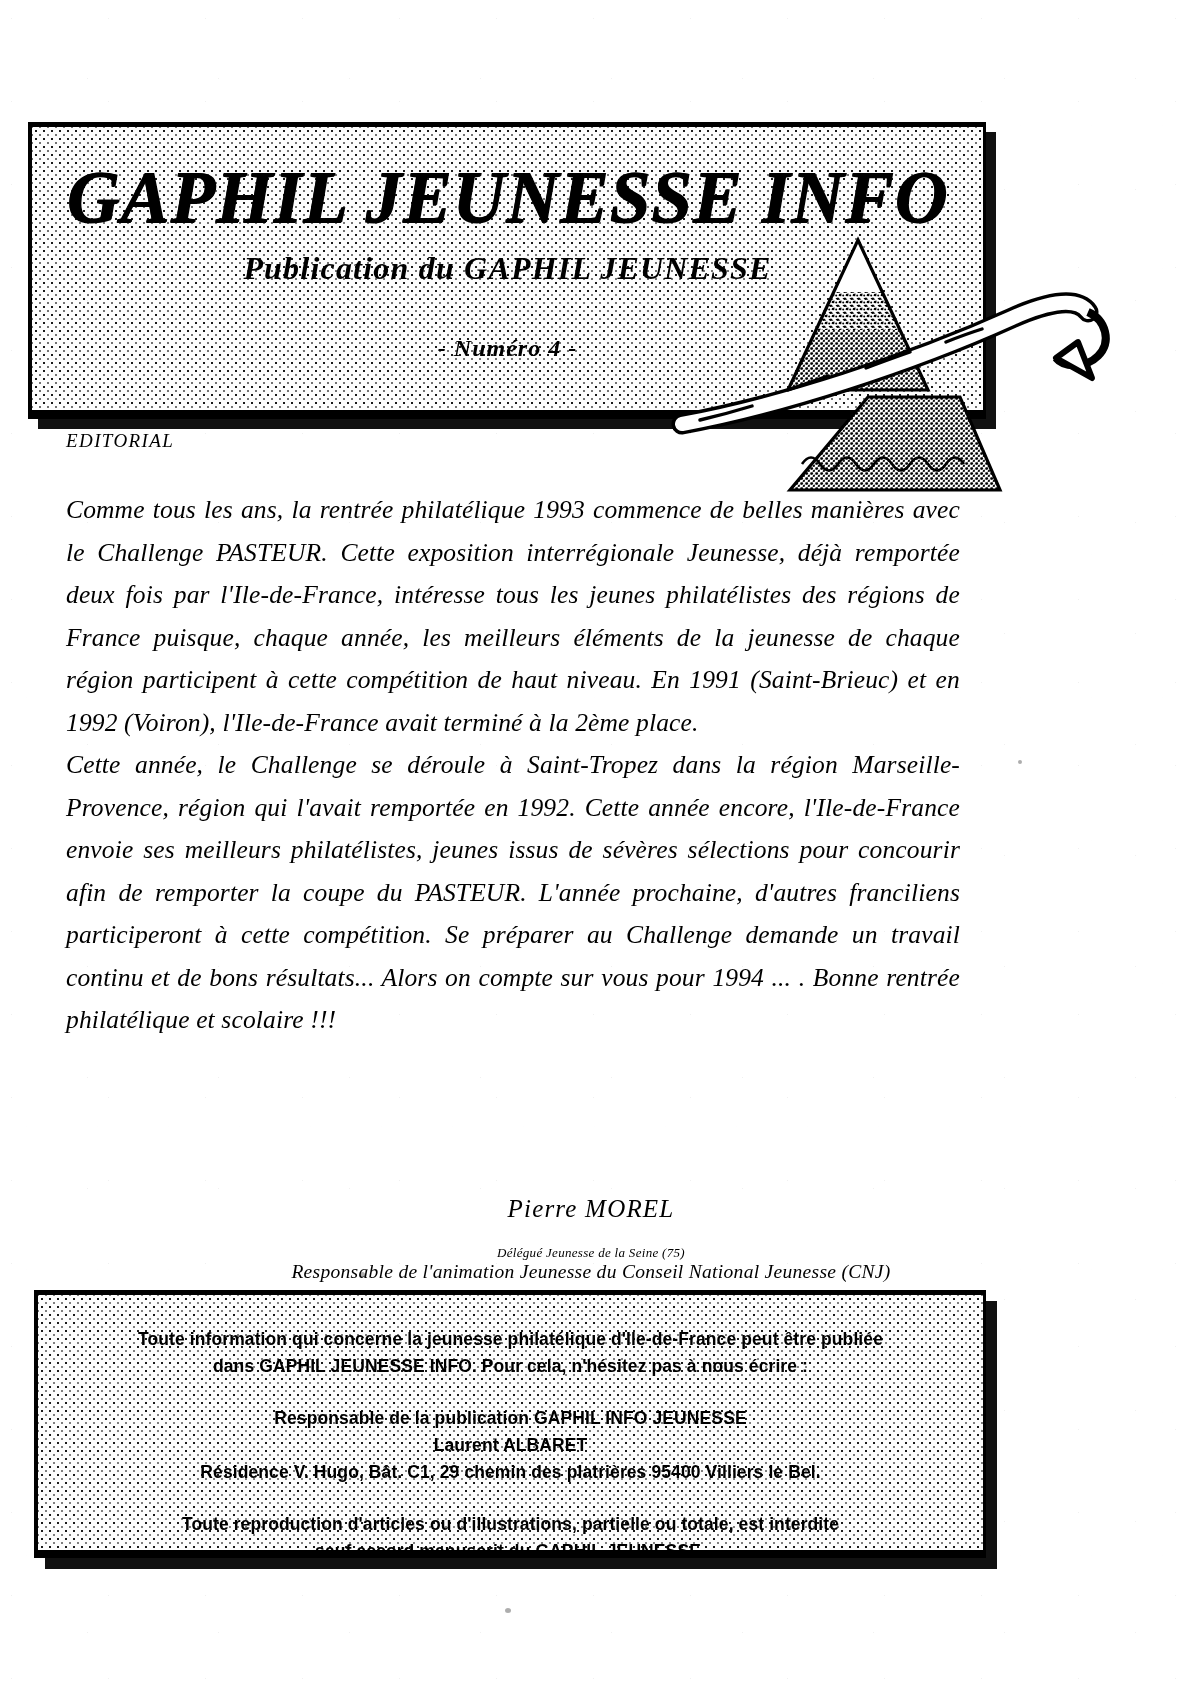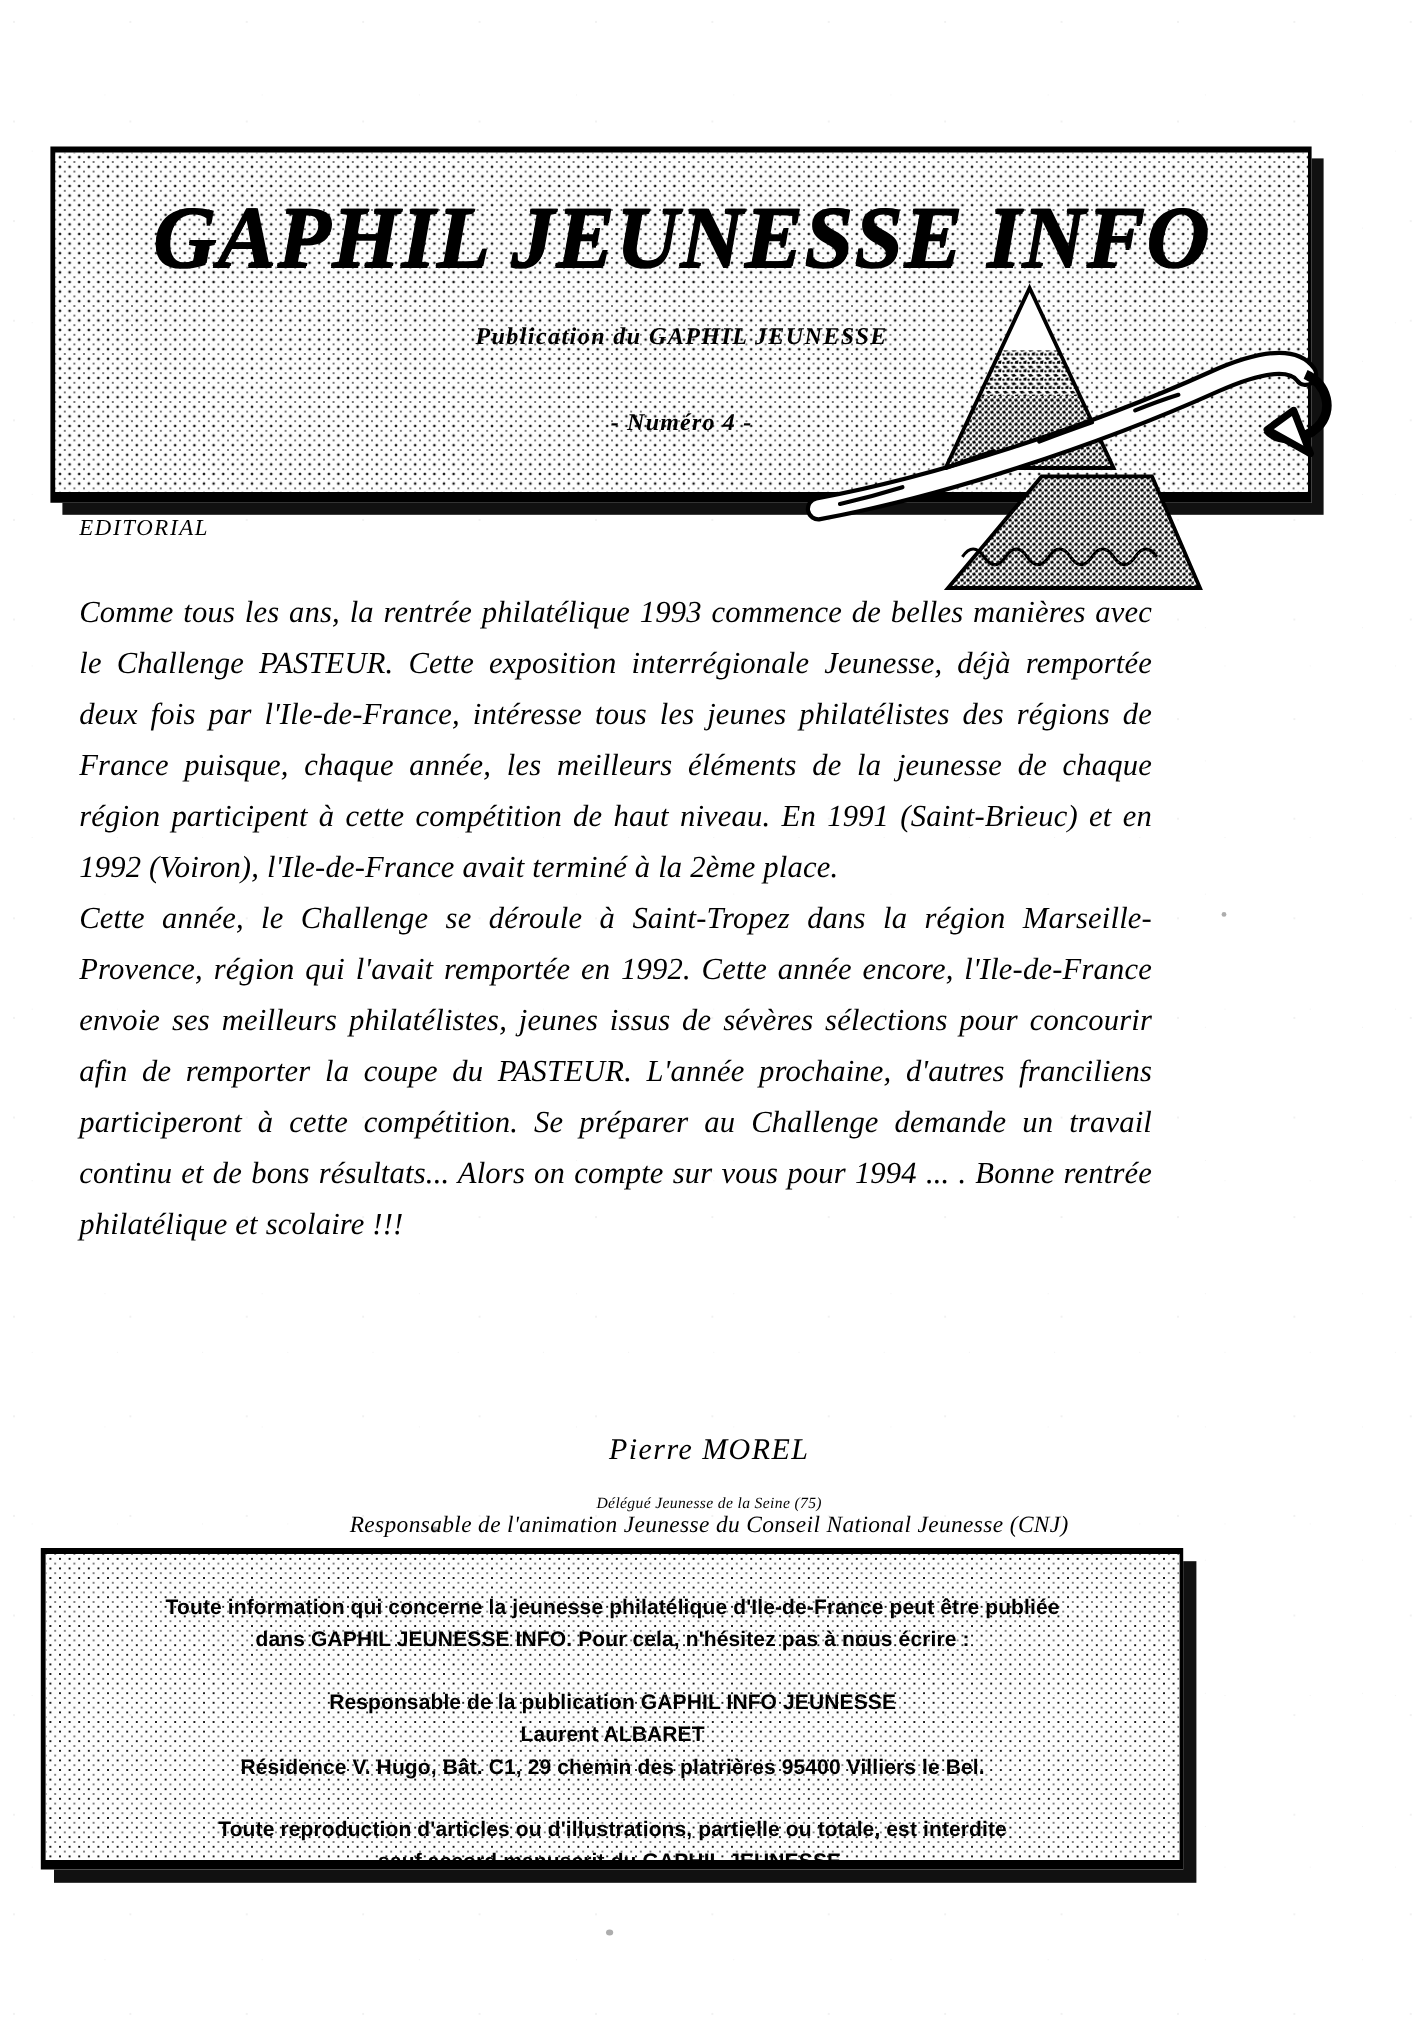--- a/index.html
+++ b/index.html
@@ -26,23 +26,23 @@
       radial-gradient(circle at 12% 22%, #000 0.6px, transparent 0.7px),
       radial-gradient(circle at 67% 71%, #000 0.5px, transparent 0.6px),
       radial-gradient(circle at 38% 88%, #000 0.5px, transparent 0.6px);
     background-size: 97px 83px, 131px 111px, 71px 143px;
     z-index: 50;
   }
 
   
   .masthead-wrap {
     position: absolute;
-    left: 42px;
+    left: 28px;
     top: 122px;
-    width: 1051px;
+    width: 958px;
     height: 297px;
   }
   .masthead-shadow {
     position: absolute;
     left: 10px;
     top: 10px;
     width: 100%;
     height: 100%;
     background: #111111;
   }
@@ -91,30 +91,30 @@
     margin-top: 34px;
     white-space: nowrap;
     text-shadow:
       1px 0 0 #000,
       0 1px 0 #000;
   }
   .mh-sub {
     font-family: "Liberation Serif", "DejaVu Serif", serif;
     font-style: italic;
     font-weight: 700;
-    font-size: 20px;
+    font-size: 32px;
     letter-spacing: 1.2px;
-    margin-top: 36px;
+    margin-top: 16px;
     white-space: nowrap;
   }
   .mh-num {
     font-family: "Liberation Serif", "DejaVu Serif", serif;
     font-style: italic;
     font-weight: 700;
-    font-size: 20px;
+    font-size: 24px;
     letter-spacing: 1px;
     margin-top: 48px;
   }
 
   
   .artwork {
     position: absolute;
     left: 660px;
     top: 192px;
     width: 460px;

